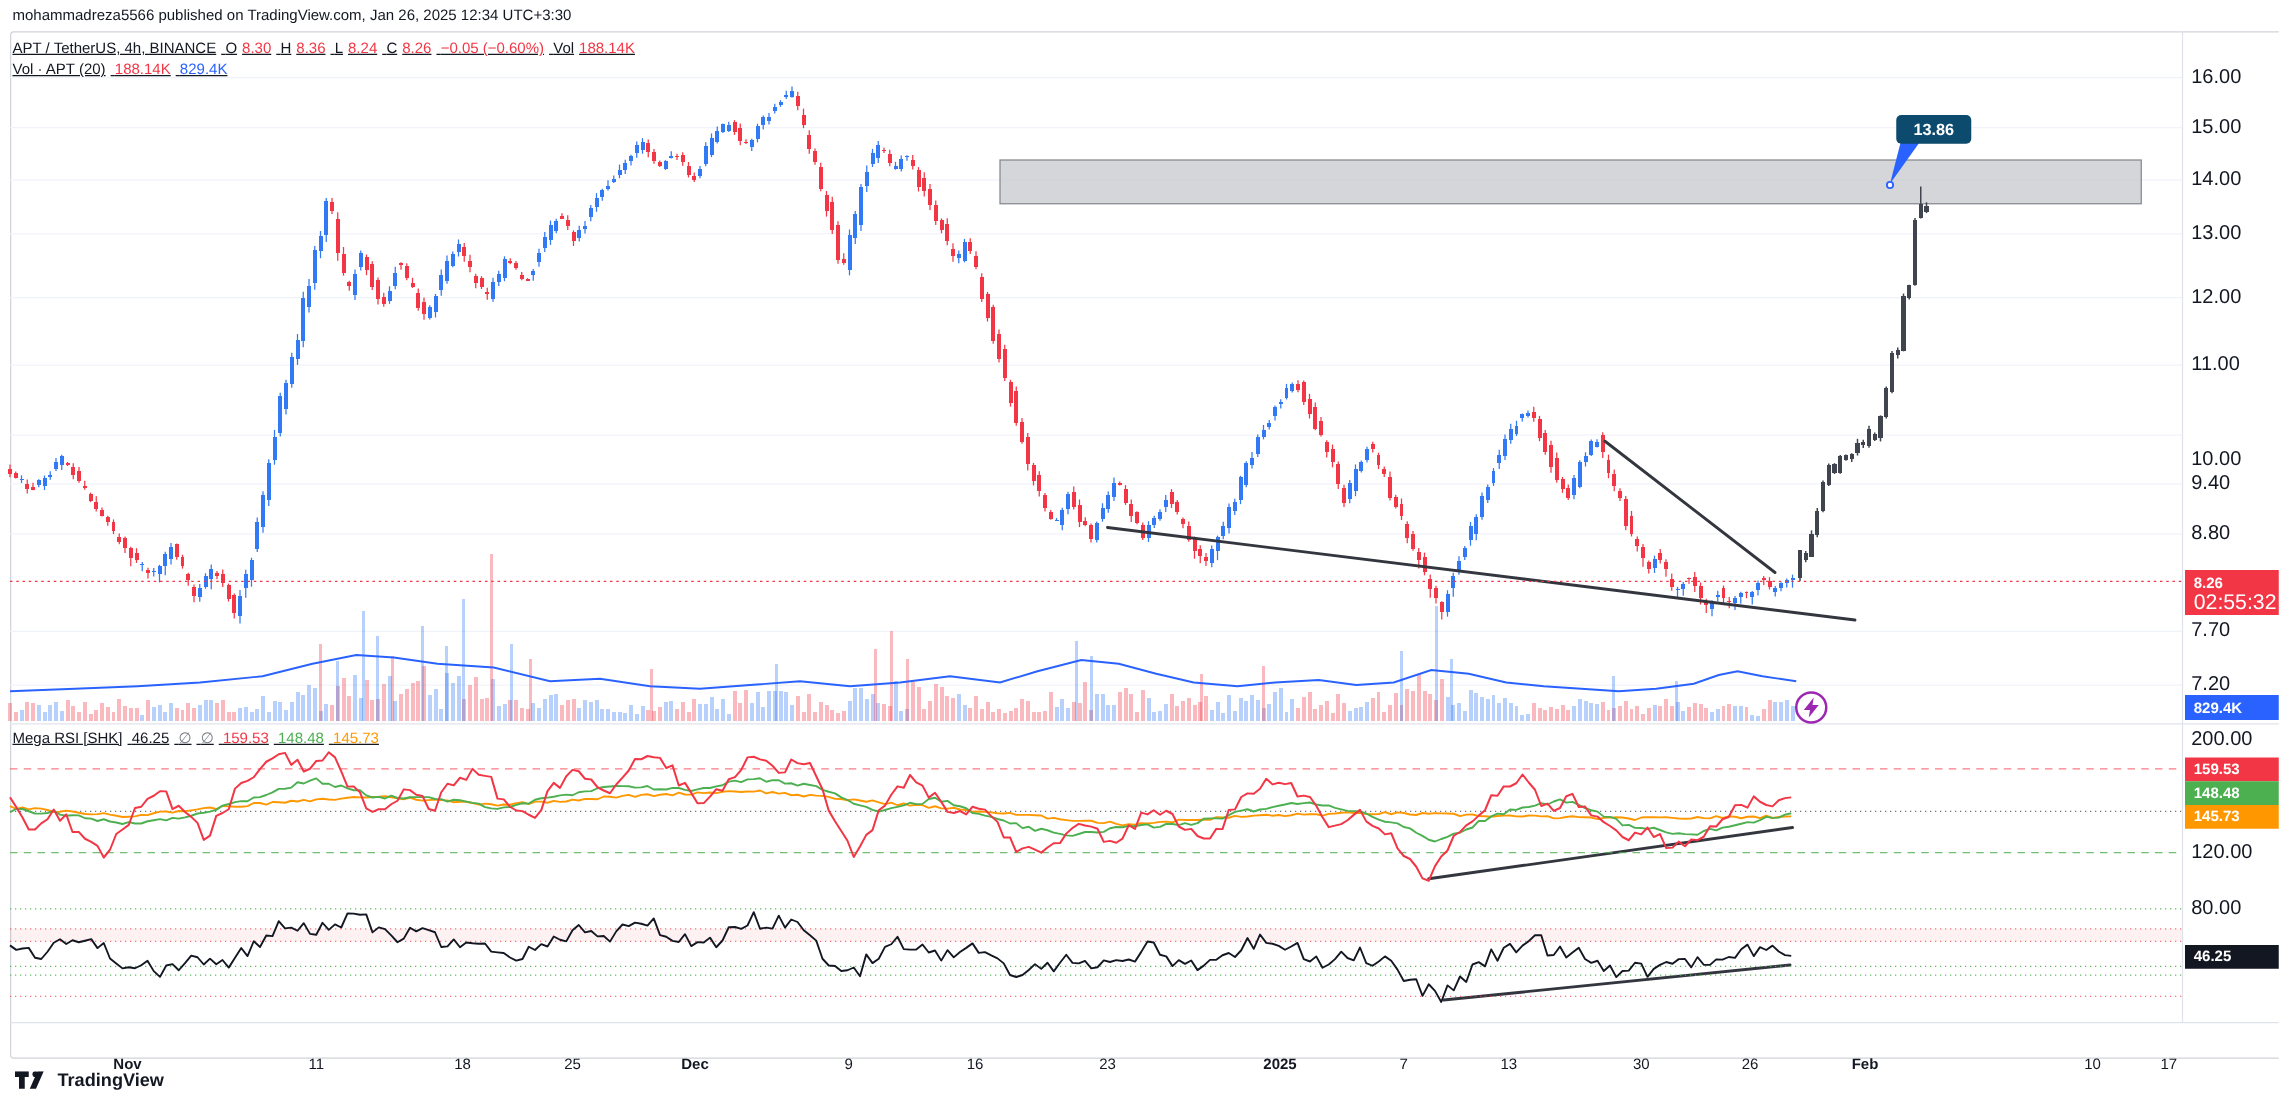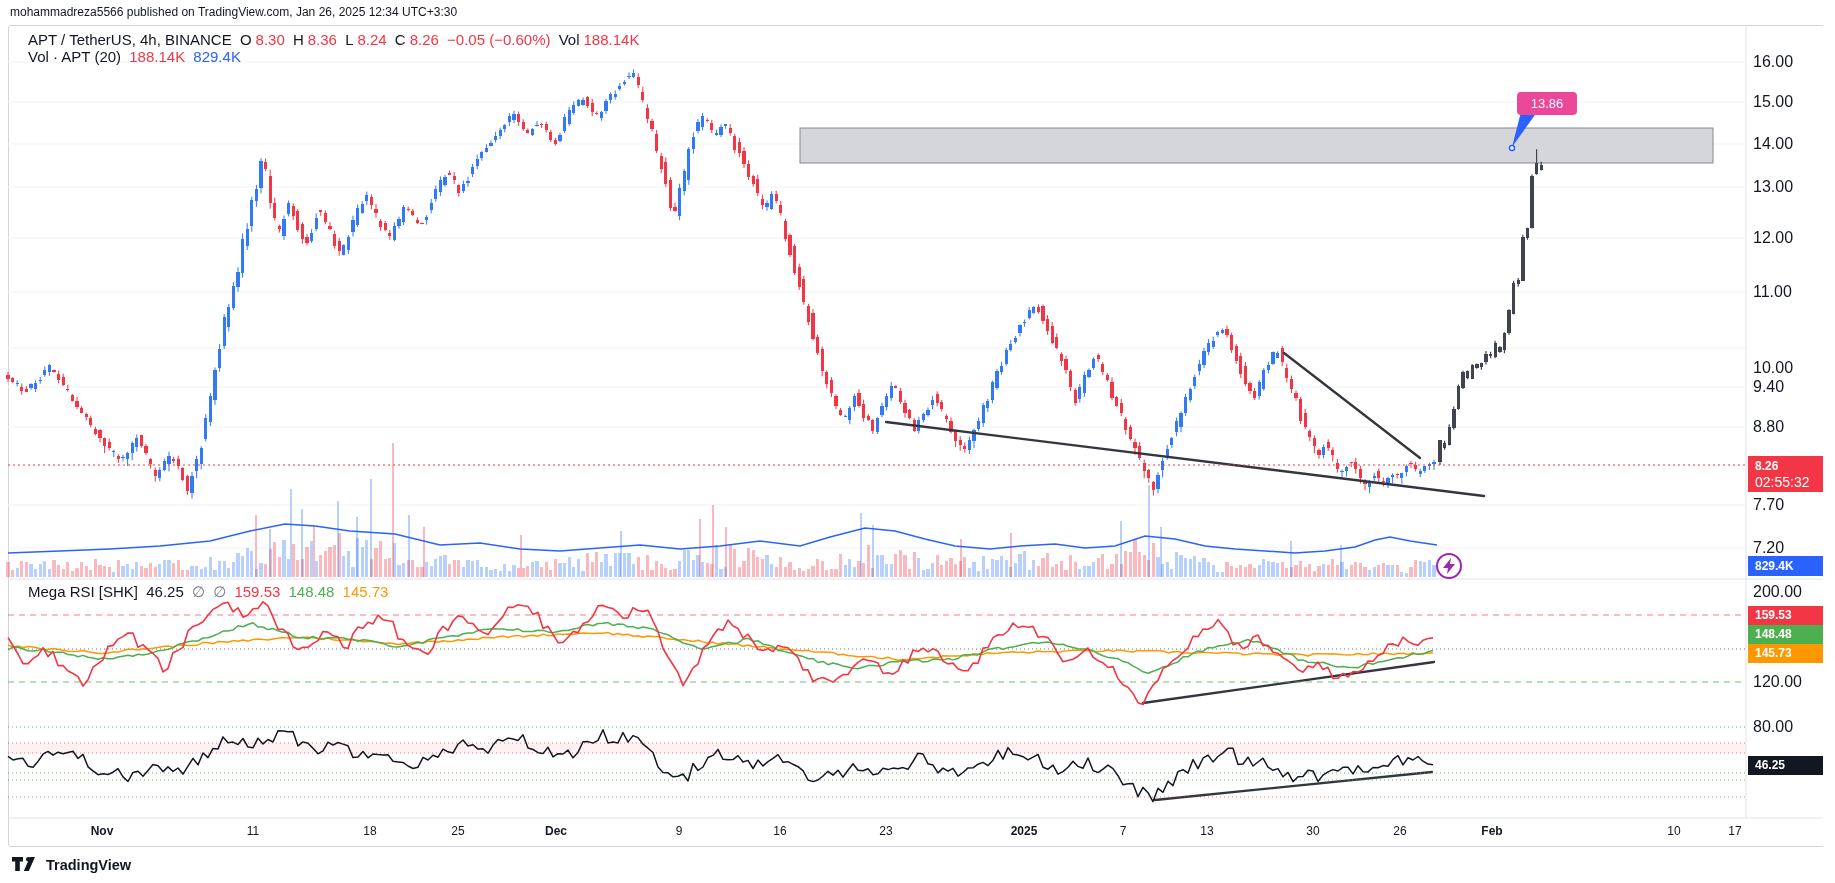--- a/index.html
+++ b/index.html
@@ -1,41 +1,41 @@
 <!DOCTYPE html>
 <html><head>
 <meta charset="utf-8">
 <style>
   html,body{margin:0;padding:0;background:#fff;}
   #app{position:relative;width:1823px;height:883px;font-family:"Liberation Sans",sans-serif;color:#131722;overflow:hidden;background:#fff;}
   #attribution{position:absolute;left:10px;top:5px;font-size:12px;color:#131722;}
   #widget{position:absolute;left:8px;top:25px;width:1818px;height:822px;border:1px solid #d1d4dc;border-radius:3px;background:#fff;box-sizing:border-box;}
   #chart-svg{position:absolute;left:0;top:0;}
-  .legend-row{position:absolute;left:28px;font-size:15px;white-space:nowrap;z-index:5;}
+  .legend-row{position:absolute;left:10px;font-size:12px;white-space:nowrap;z-index:5;text-decoration:underline;}
   .legend-row span{margin-right:4px;}
   .sym{color:#131722;margin-right:10px;}
   .lbl{color:#131722;margin-right:0;}
   .c-red{color:#f23645;}
   .c-blue{color:#2962ff;}
   .c-green{color:#4caf50;}
   .c-orange{color:#ff9800;}
   .c-gray{color:#787b86;}
   .c-dark{color:#131722;}
   .axis-label{position:absolute;left:1753px;transform:translateY(-50%);font-size:16px;color:#131722;z-index:4;}
-  .time-label{position:absolute;top:824px;transform:translateX(-50%);font-size:12px;color:#131722;z-index:4;}
+  .time-label{position:absolute;top:844px;transform:translateX(-50%);font-size:12px;color:#131722;z-index:4;}
   .time-label.bold{font-weight:700;}
   .badge{position:absolute;left:1748px;width:76px;color:#fff;font-size:12px;font-weight:700;z-index:6;box-sizing:border-box;padding-left:7px;}
   #price-badge{top:456px;height:36px;background:#f23645;padding-top:2px;line-height:16px;}
-  #price-badge .cd{font-weight:400;font-size:14px;}
+  #price-badge .cd{font-weight:400;font-size:17px;}
   #volma-badge{top:556px;height:20px;line-height:20px;background:#2962ff;}
   #rsi-badge-red{top:606px;height:19px;line-height:19px;background:#f23645;}
   #rsi-badge-green{top:625px;height:19px;line-height:19px;background:#4caf50;}
   #rsi-badge-orange{top:644px;height:19px;line-height:19px;background:#ff9800;}
   #rsi2-badge{top:756px;height:19px;line-height:19px;background:#131722;}
-  #callout{position:absolute;left:1517px;top:92px;width:60px;height:23px;background:#ec4899;border-radius:4px;color:#fff;font-size:13px;font-weight:400;text-align:center;line-height:23px;z-index:7;}
+  #callout{position:absolute;left:1517px;top:92px;width:60px;height:23px;background:#0c4a6e;border-radius:4px;color:#fff;font-size:13px;font-weight:700;text-align:center;line-height:23px;z-index:7;}
   #footer{position:absolute;left:12px;top:857px;display:flex;align-items:center;gap:10px;z-index:5;}
   #footer .brand{font-size:14.5px;font-weight:600;color:#131722;}
 </style>
 </head>
 <body>
 
 <div id="app">
   <div id="attribution">mohammadreza5566 published on TradingView.com, Jan 26, 2025 12:34 UTC+3:30</div>
   <div id="widget"></div>
   <svg id="chart-svg" width="1835" height="883">

